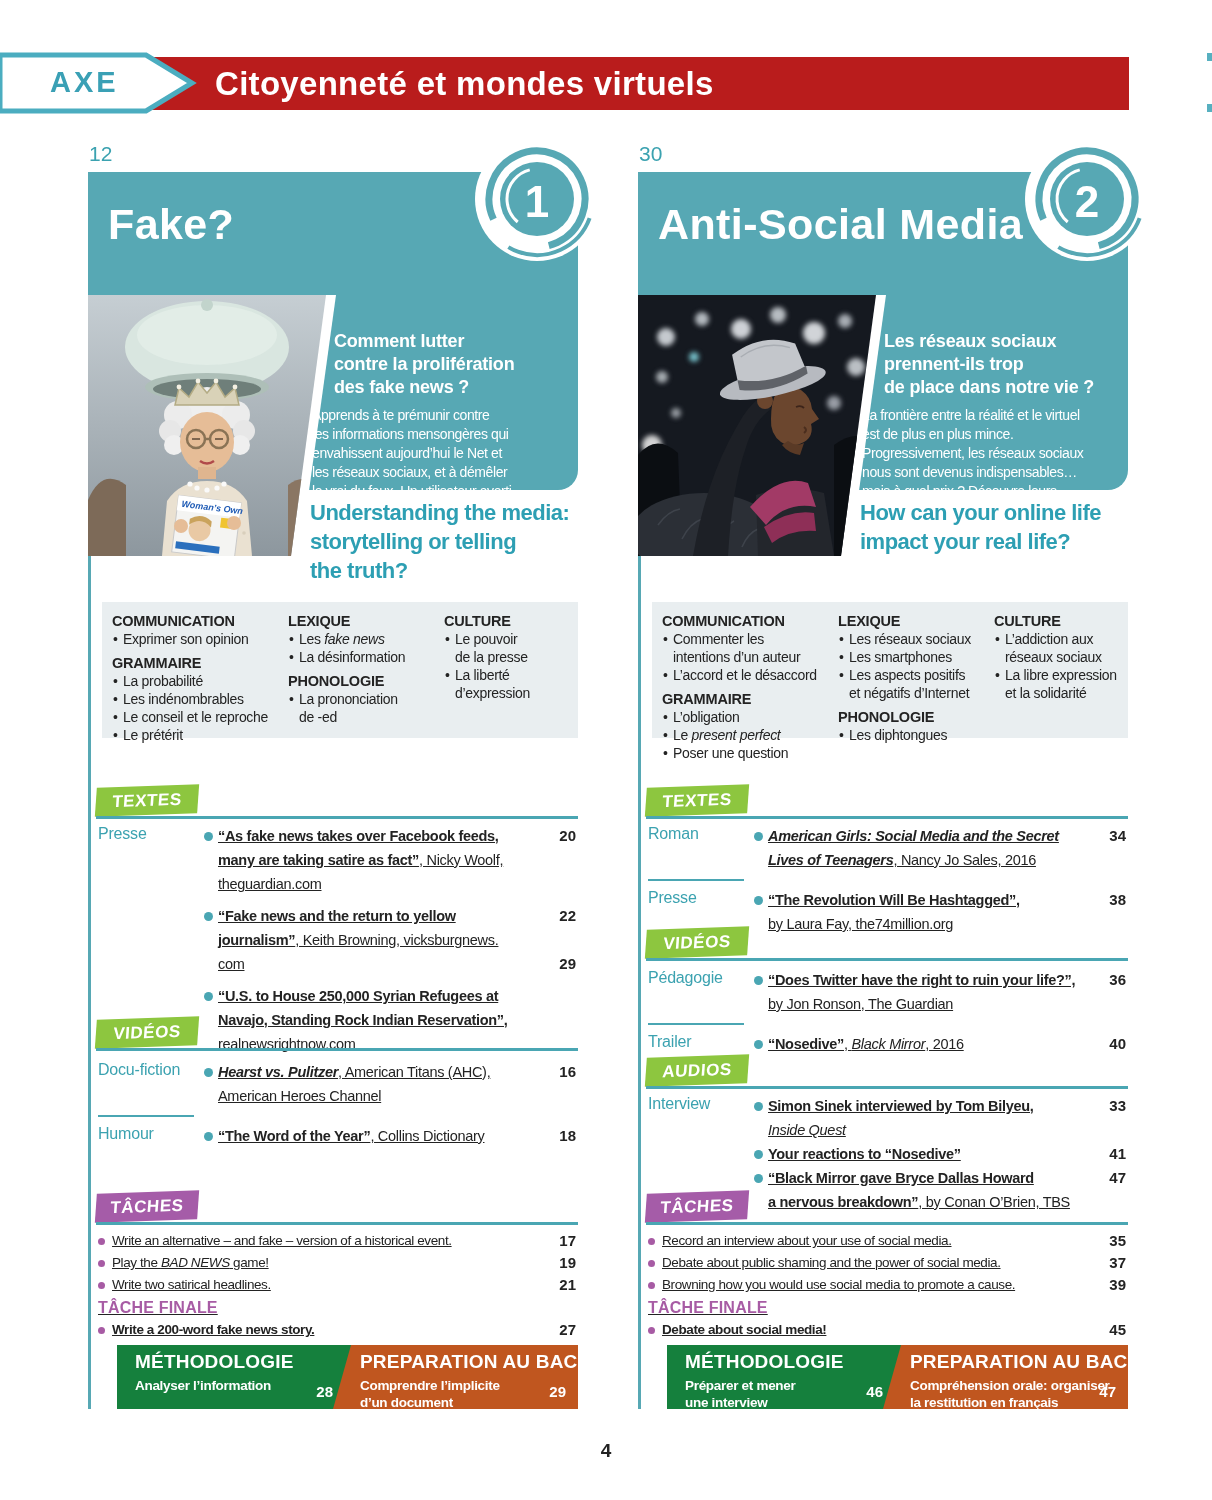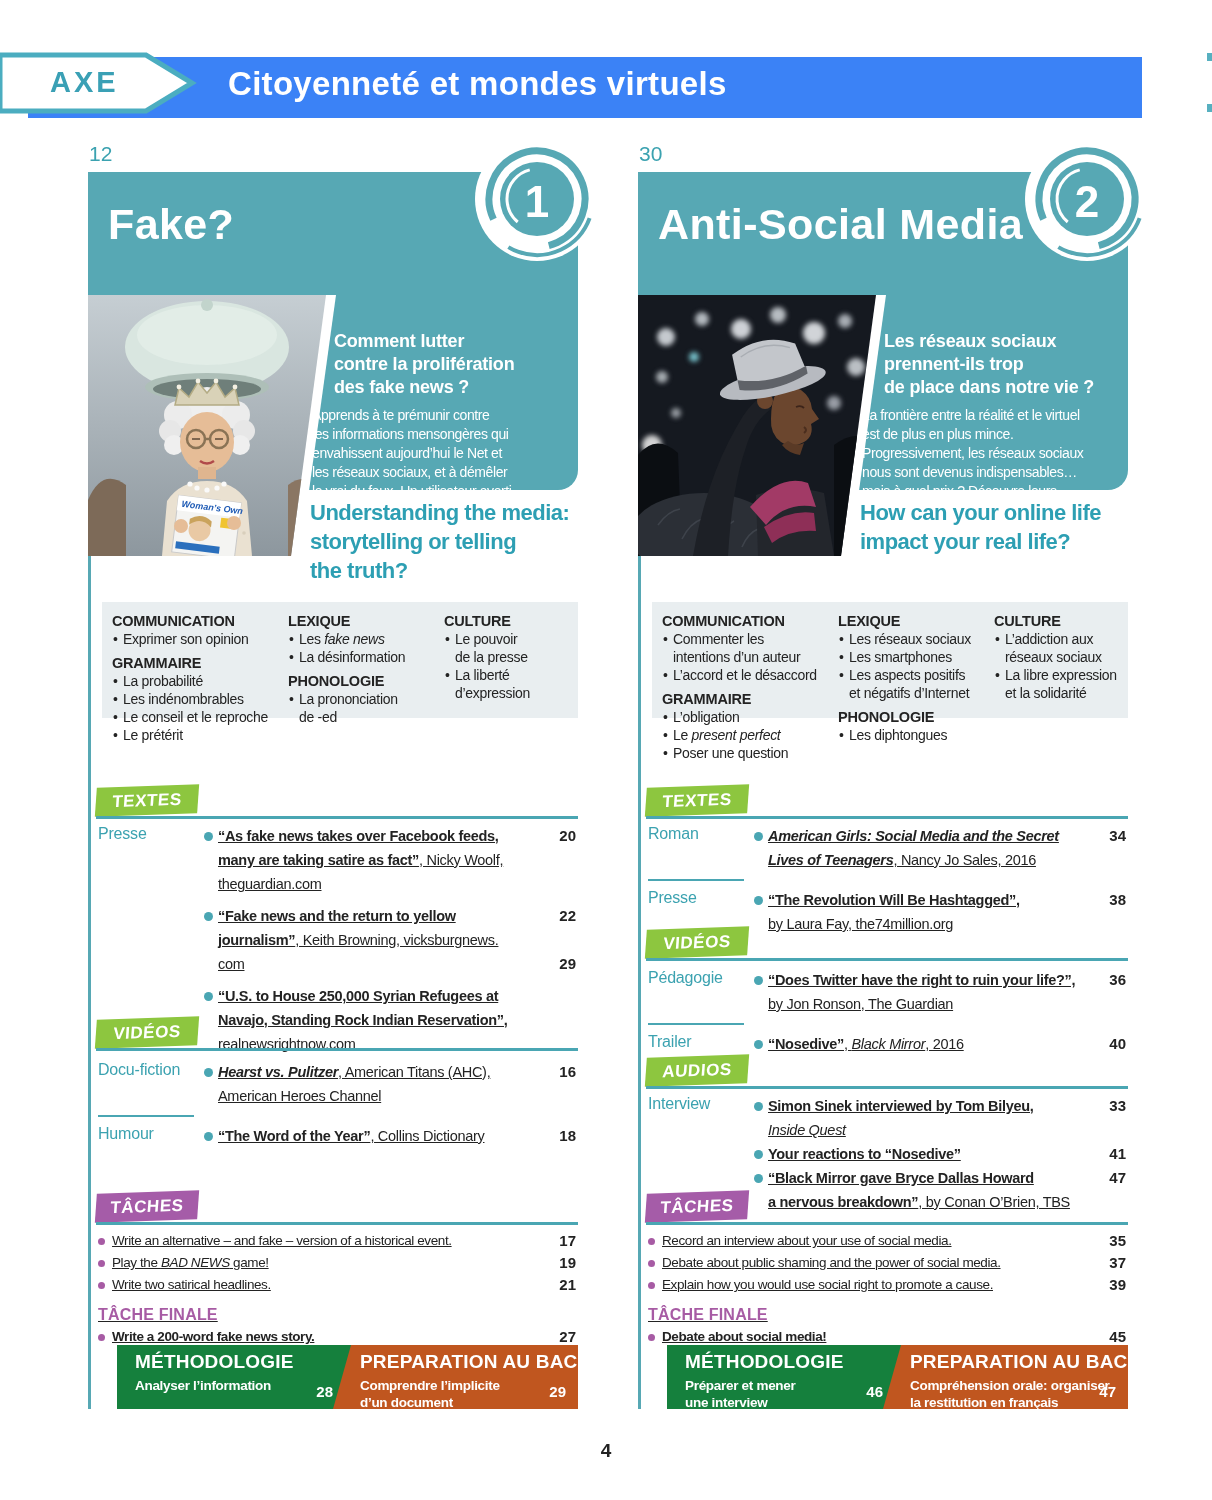--- a/index.html
+++ b/index.html
@@ -1,21 +1,21 @@
 <!DOCTYPE html>
 <html><head>
 <meta charset="utf-8">
 <style>
   html,body{margin:0;padding:0;background:#fff;}
   .page{position:relative;width:1212px;height:1500px;background:#fff;overflow:hidden;
         font-family:"Liberation Sans",sans-serif;color:#232323;}
   svg text{font-family:"Liberation Sans",sans-serif;}
 
   
-  .banner{position:absolute;left:28px;top:57px;width:1114px;height:61px;background:#3b82f6;}
+  .banner{position:absolute;left:15px;top:57px;width:1114px;height:53px;background:#b91c1c;}
   .banner-title{position:absolute;left:200px;top:0;line-height:53px;font-size:33px;font-weight:bold;color:#fff;letter-spacing:.3px;white-space:pre;}
   .axe{position:absolute;left:-2px;top:50px;width:200px;height:66px;}
   .axe-label{position:absolute;left:52px;top:16px;font-size:29px;font-weight:bold;color:#3aa0b5;letter-spacing:3px;}
   .edge-mark{position:absolute;right:0;width:5px;height:8px;background:#57b0c0;}
 
   
   .unit{position:absolute;top:140px;width:490px;height:1310px;}
   .unit.u0{left:88px}.unit.u1{left:638px}
   .pageref{position:absolute;left:1px;top:2px;font-size:21px;color:#3ba2b0;}
   .stripe{position:absolute;left:0;top:32px;width:3px;height:1237px;background:#57a8b4;}
@@ -26,21 +26,21 @@
          clip-path:polygon(0 0,100% 0,calc(100% - 36px) 100%,0 100%);}
   .photo svg{position:absolute;left:0;top:0;width:238px;height:261px;
          clip-path:polygon(0 0,100% 0,calc(100% - 35px) 100%,0 100%);}
   .intro-h{position:absolute;left:246px;top:158px;font-size:18px;line-height:23px;font-weight:bold;color:#fff;white-space:pre;letter-spacing:-0.2px;}
   .intro-b{position:absolute;left:224px;top:234px;font-size:14px;line-height:19px;color:#fff;white-space:pre;letter-spacing:-0.4px;}
   .question{position:absolute;left:196px;top:358px;width:300px;display:flex;gap:9px;z-index:2;}
   .q-arrow{flex:0 0 auto;margin-top:6px;}
   .q-text{font-size:22px;line-height:29px;font-weight:bold;color:#2d9fb3;white-space:pre;letter-spacing:-0.5px;}
 
   
-  .skills{position:absolute;left:14px;top:462px;width:476px;height:116px;background:#e9eef0;box-sizing:border-box;
+  .skills{position:absolute;left:14px;top:462px;width:476px;height:136px;background:#e9eef0;box-sizing:border-box;
           display:flex;padding:11px 0 0 10px;}
   .sk-col.c1{width:176px}.sk-col.c2{width:156px}.sk-col.c3{width:132px}
   .sk-h{font-size:14.5px;font-weight:bold;margin:0 0 1px;letter-spacing:-0.2px;}
   .sk-h.g2{margin-top:7px;}
   .sk-item{position:relative;padding-left:11px;font-size:14px;line-height:18px;white-space:pre;letter-spacing:-0.3px;}
   .sk-item::before{content:"\2022";position:absolute;left:1px;top:0;}
   .sk-item em{font-style:italic;}
 
   
   .sec{position:absolute;left:0;width:490px;}
@@ -60,21 +60,21 @@
   .mi .txt{margin-left:130px;margin-right:34px;font-size:14.5px;line-height:24px;white-space:pre;letter-spacing:-0.3px;}
   .mi .pg{position:absolute;right:2px;top:0;font-size:15px;font-weight:bold;line-height:24px;}
   .mi .pg.raise{top:-32px;}
   .b{font-weight:bold}.bi{font-weight:bold;font-style:italic}.it{font-style:italic}
 
   
   .task{position:relative;}
   .task .dot{position:absolute;left:10px;top:8px;width:7px;height:7px;border-radius:50%;background:#a75ba4;}
   .task .txt{margin-left:24px;margin-right:34px;font-size:13.5px;line-height:22px;white-space:pre;letter-spacing:-0.4px;}
   .task .pg{position:absolute;right:2px;top:0;font-size:15px;font-weight:bold;line-height:22px;}
-  .tf-label{margin:10px 0 2px 10px;font-size:16px;font-weight:bold;color:#a75ba4;letter-spacing:.2px;}
+  .tf-label{margin:3px 0 2px 10px;font-size:16px;font-weight:bold;color:#a75ba4;letter-spacing:.2px;}
   .task.tf .txt{font-weight:bold;}
 
   
   .mbox{position:absolute;top:1205px;height:64px;color:#fff;}
   .mbox.blue{left:7px;width:252px;background:#15803d;clip-path:polygon(0 0,100% 0,calc(100% - 17px) 100%,0 100%);margin-left:22px;}
   .mbox.orange{left:245px;width:245px;background:#c0561f;clip-path:polygon(18px 0,100% 0,100% 100%,0 100%);}
   .mh{position:absolute;left:18px;top:6px;font-size:19px;font-weight:bold;letter-spacing:.2px;white-space:pre;}
   .mbox.orange .mh{left:27px;text-align:center;}
   .mt{position:absolute;left:18px;top:32px;width:215px;font-size:13.5px;font-weight:bold;line-height:17px;white-space:pre;letter-spacing:-0.3px;}
   .mbox.orange .mt{left:27px;}
@@ -522,21 +522,21 @@
           <div class="txt"><span>Record an interview about your use of social media.</span></div>
           <span class="pg">35</span>
         </div>
         <div class="task">
           <span class="dot"></span>
           <div class="txt"><span>Debate about public shaming and the power of social media.</span></div>
           <span class="pg">37</span>
         </div>
         <div class="task">
           <span class="dot"></span>
-          <div class="txt"><span>Explain how you would use social right to promote a cause.</span></div>
+          <div class="txt"><span>Browning how you would use social media to promote a cause.</span></div>
           <span class="pg">39</span>
         </div>
         <div class="tf-label">TÂCHE FINALE</div>
         <div class="task tf">
           <span class="dot"></span>
           <div class="txt"><span>Debate about social media!</span></div>
           <span class="pg">45</span>
         </div>
       </div>
     </div>

